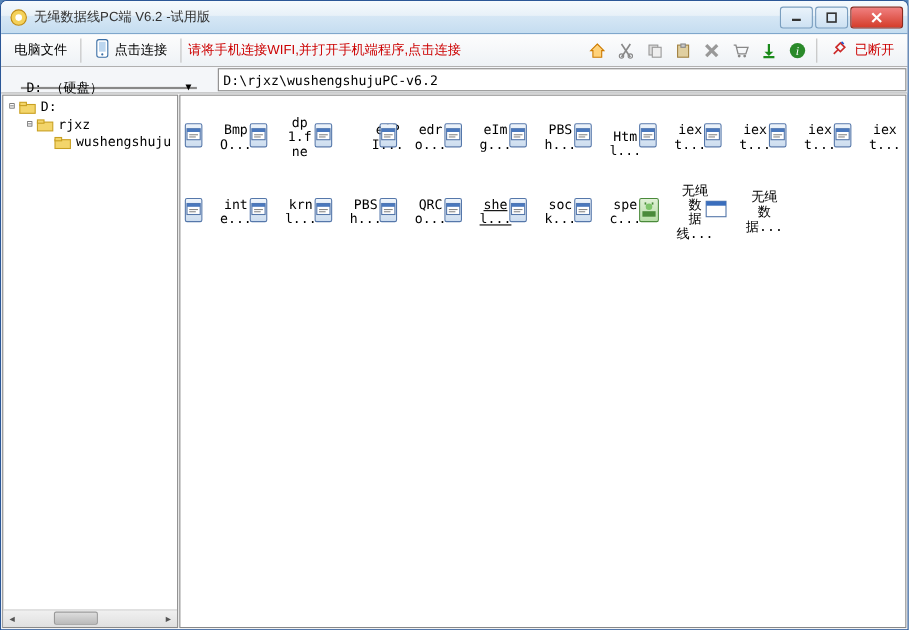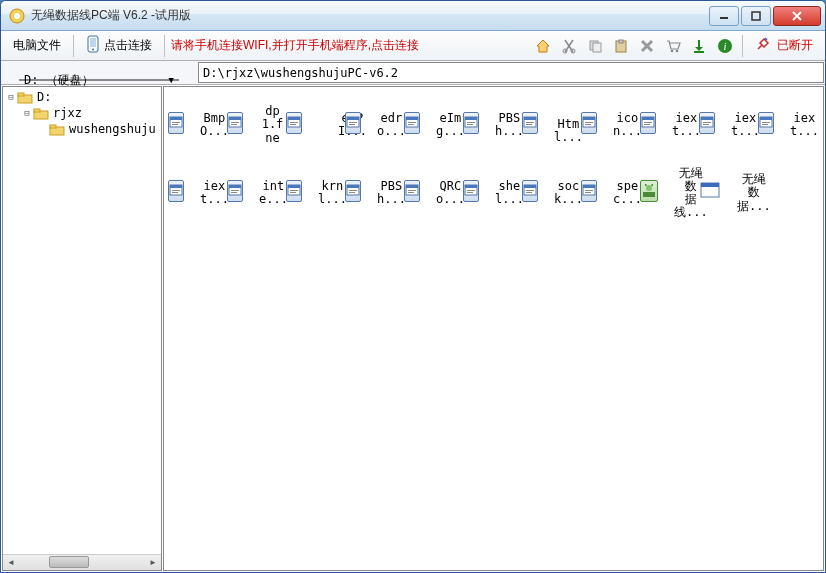--- a/index.html
+++ b/index.html
@@ -280,31 +280,20 @@
           </div>
           <div class="file-item">
             <div class="file-icon">
               <svg width="14" height="14">
                 <rect x="1" y="1" width="12" height="10" fill="#fff" stroke="#5577aa"></rect>
                 <rect x="1" y="1" width="12" height="3" fill="#4a78bd"></rect>
                 <rect x="3" y="6" width="8" height="1" fill="#888"></rect>
                 <rect x="3" y="8" width="6" height="1" fill="#888"></rect>
               </svg>
             </div>
-            <div class="file-label" style="white-space: pre-line;">icon...</div>
-          </div>
-          <div class="file-item">
-            <div class="file-icon">
-              <svg width="14" height="14">
-                <rect x="1" y="1" width="12" height="10" fill="#fff" stroke="#5577aa"></rect>
-                <rect x="1" y="1" width="12" height="3" fill="#4a78bd"></rect>
-                <rect x="3" y="6" width="8" height="1" fill="#888"></rect>
-                <rect x="3" y="8" width="6" height="1" fill="#888"></rect>
-              </svg>
-            </div>
             <div class="file-label" style="white-space: pre-line;">iext...</div>
           </div>
           <div class="file-item">
             <div class="file-icon">
               <svg width="14" height="14">
                 <rect x="1" y="1" width="12" height="10" fill="#fff" stroke="#5577aa"></rect>
                 <rect x="1" y="1" width="12" height="3" fill="#4a78bd"></rect>
                 <rect x="3" y="6" width="8" height="1" fill="#888"></rect>
                 <rect x="3" y="8" width="6" height="1" fill="#888"></rect>
               </svg>
@@ -379,21 +368,21 @@
           </div>
           <div class="file-item">
             <div class="file-icon">
               <svg width="14" height="14">
                 <rect x="1" y="1" width="12" height="10" fill="#fff" stroke="#5577aa"></rect>
                 <rect x="1" y="1" width="12" height="3" fill="#4a78bd"></rect>
                 <rect x="3" y="6" width="8" height="1" fill="#888"></rect>
                 <rect x="3" y="8" width="6" height="1" fill="#888"></rect>
               </svg>
             </div>
-            <div class="file-label" style="white-space: pre-line;">shel...</div>
+            <div class="file-label" style="white-space: pre-line; text-decoration: underline;">shel...</div>
           </div>
           <div class="file-item">
             <div class="file-icon">
               <svg width="14" height="14">
                 <rect x="1" y="1" width="12" height="10" fill="#fff" stroke="#5577aa"></rect>
                 <rect x="1" y="1" width="12" height="3" fill="#4a78bd"></rect>
                 <rect x="3" y="6" width="8" height="1" fill="#888"></rect>
                 <rect x="3" y="8" width="6" height="1" fill="#888"></rect>
               </svg>
             </div>

